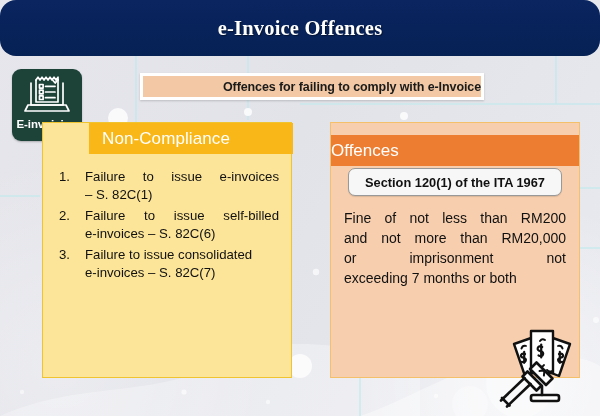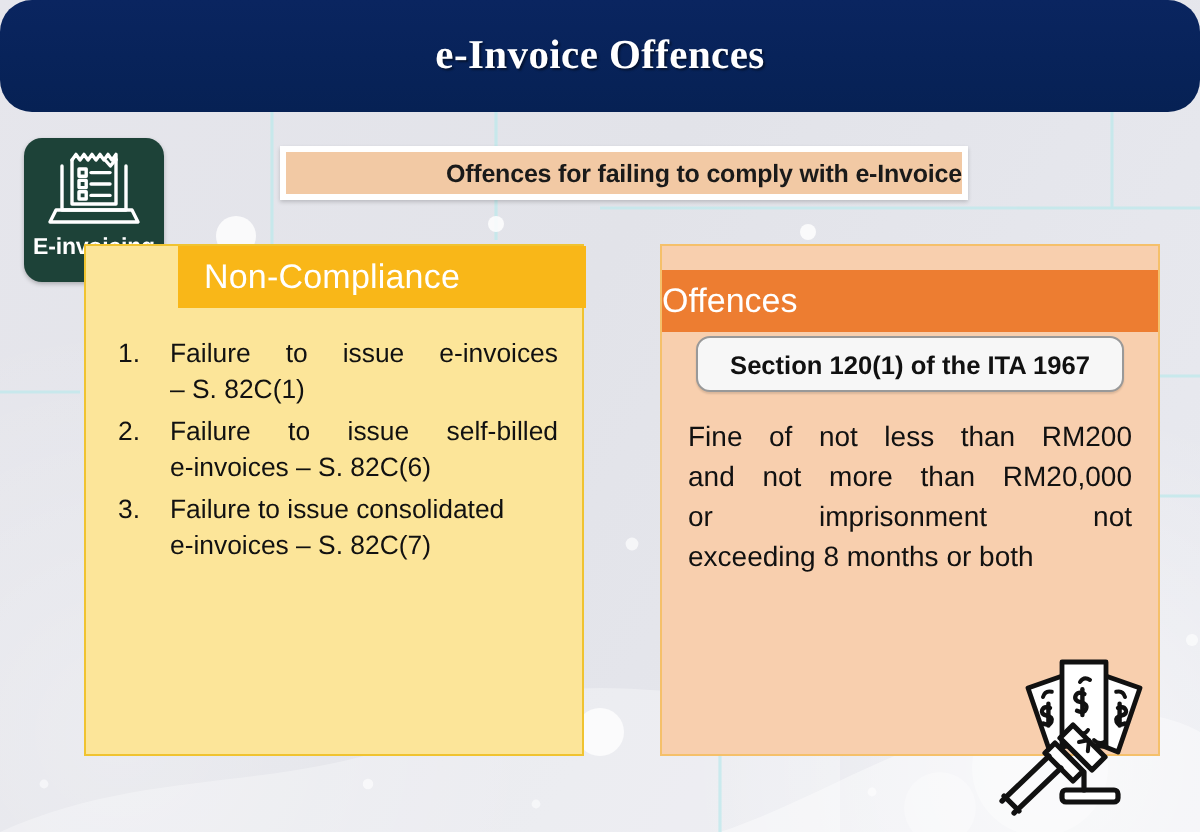--- a/index.html
+++ b/index.html
@@ -333,21 +333,21 @@
       <span>Offences</span>
     </div>
     <div class="pbody">
       <div class="section-chip">
         <span>Section 120(1) of the ITA 1967</span>
       </div>
       <div class="fine-text">
         <span class="ln">Fine of not less than RM200</span>
         <span class="ln">and not more than RM20,000</span>
         <span class="ln">or imprisonment not</span>
-        <span class="ln last">exceeding 8 months or both</span>
+        <span class="ln last">exceeding 7 months or both</span>
       </div>
     </div>
   </div>
 
   <svg class="gavel" viewBox="0 0 96 92">
     <g fill="#ffffff" stroke="#111111" stroke-width="2.4" stroke-linejoin="round" stroke-linecap="round">
 
       <path d="M20 28 L40 21 L52 52 L31 60 Z"></path>
 
       <path d="M76 28 L56 21 L45 52 L65 60 Z"></path>

